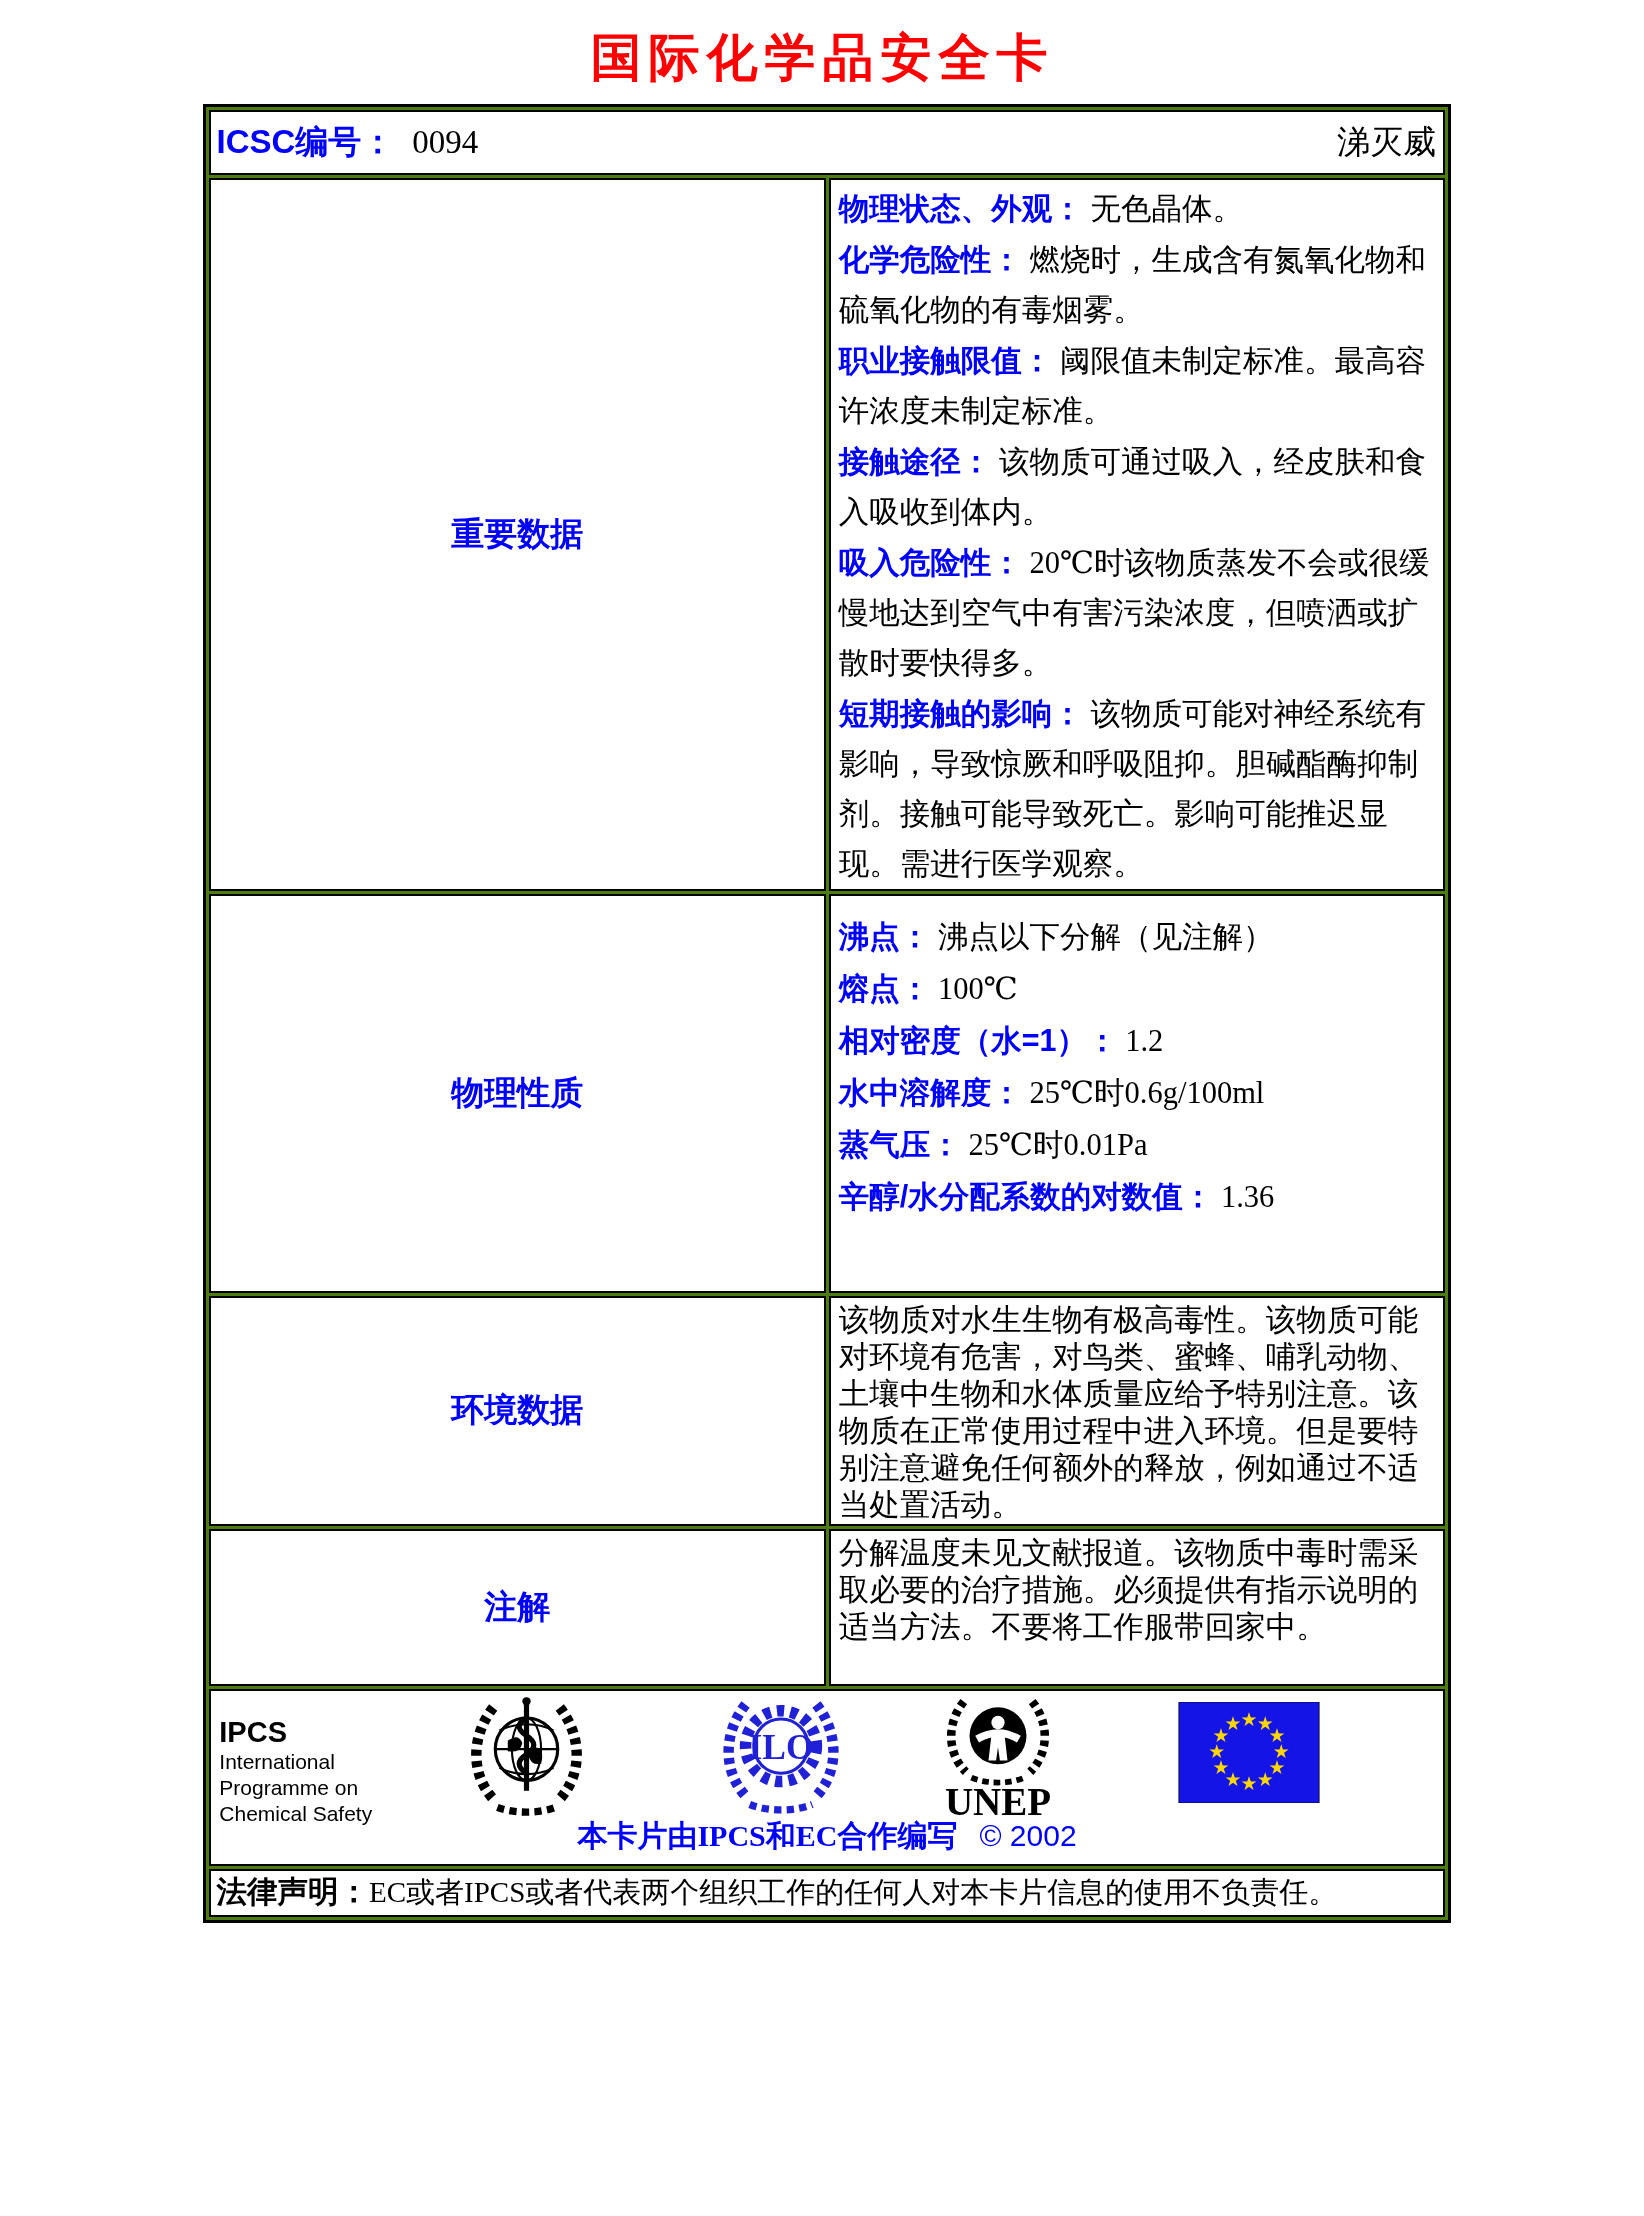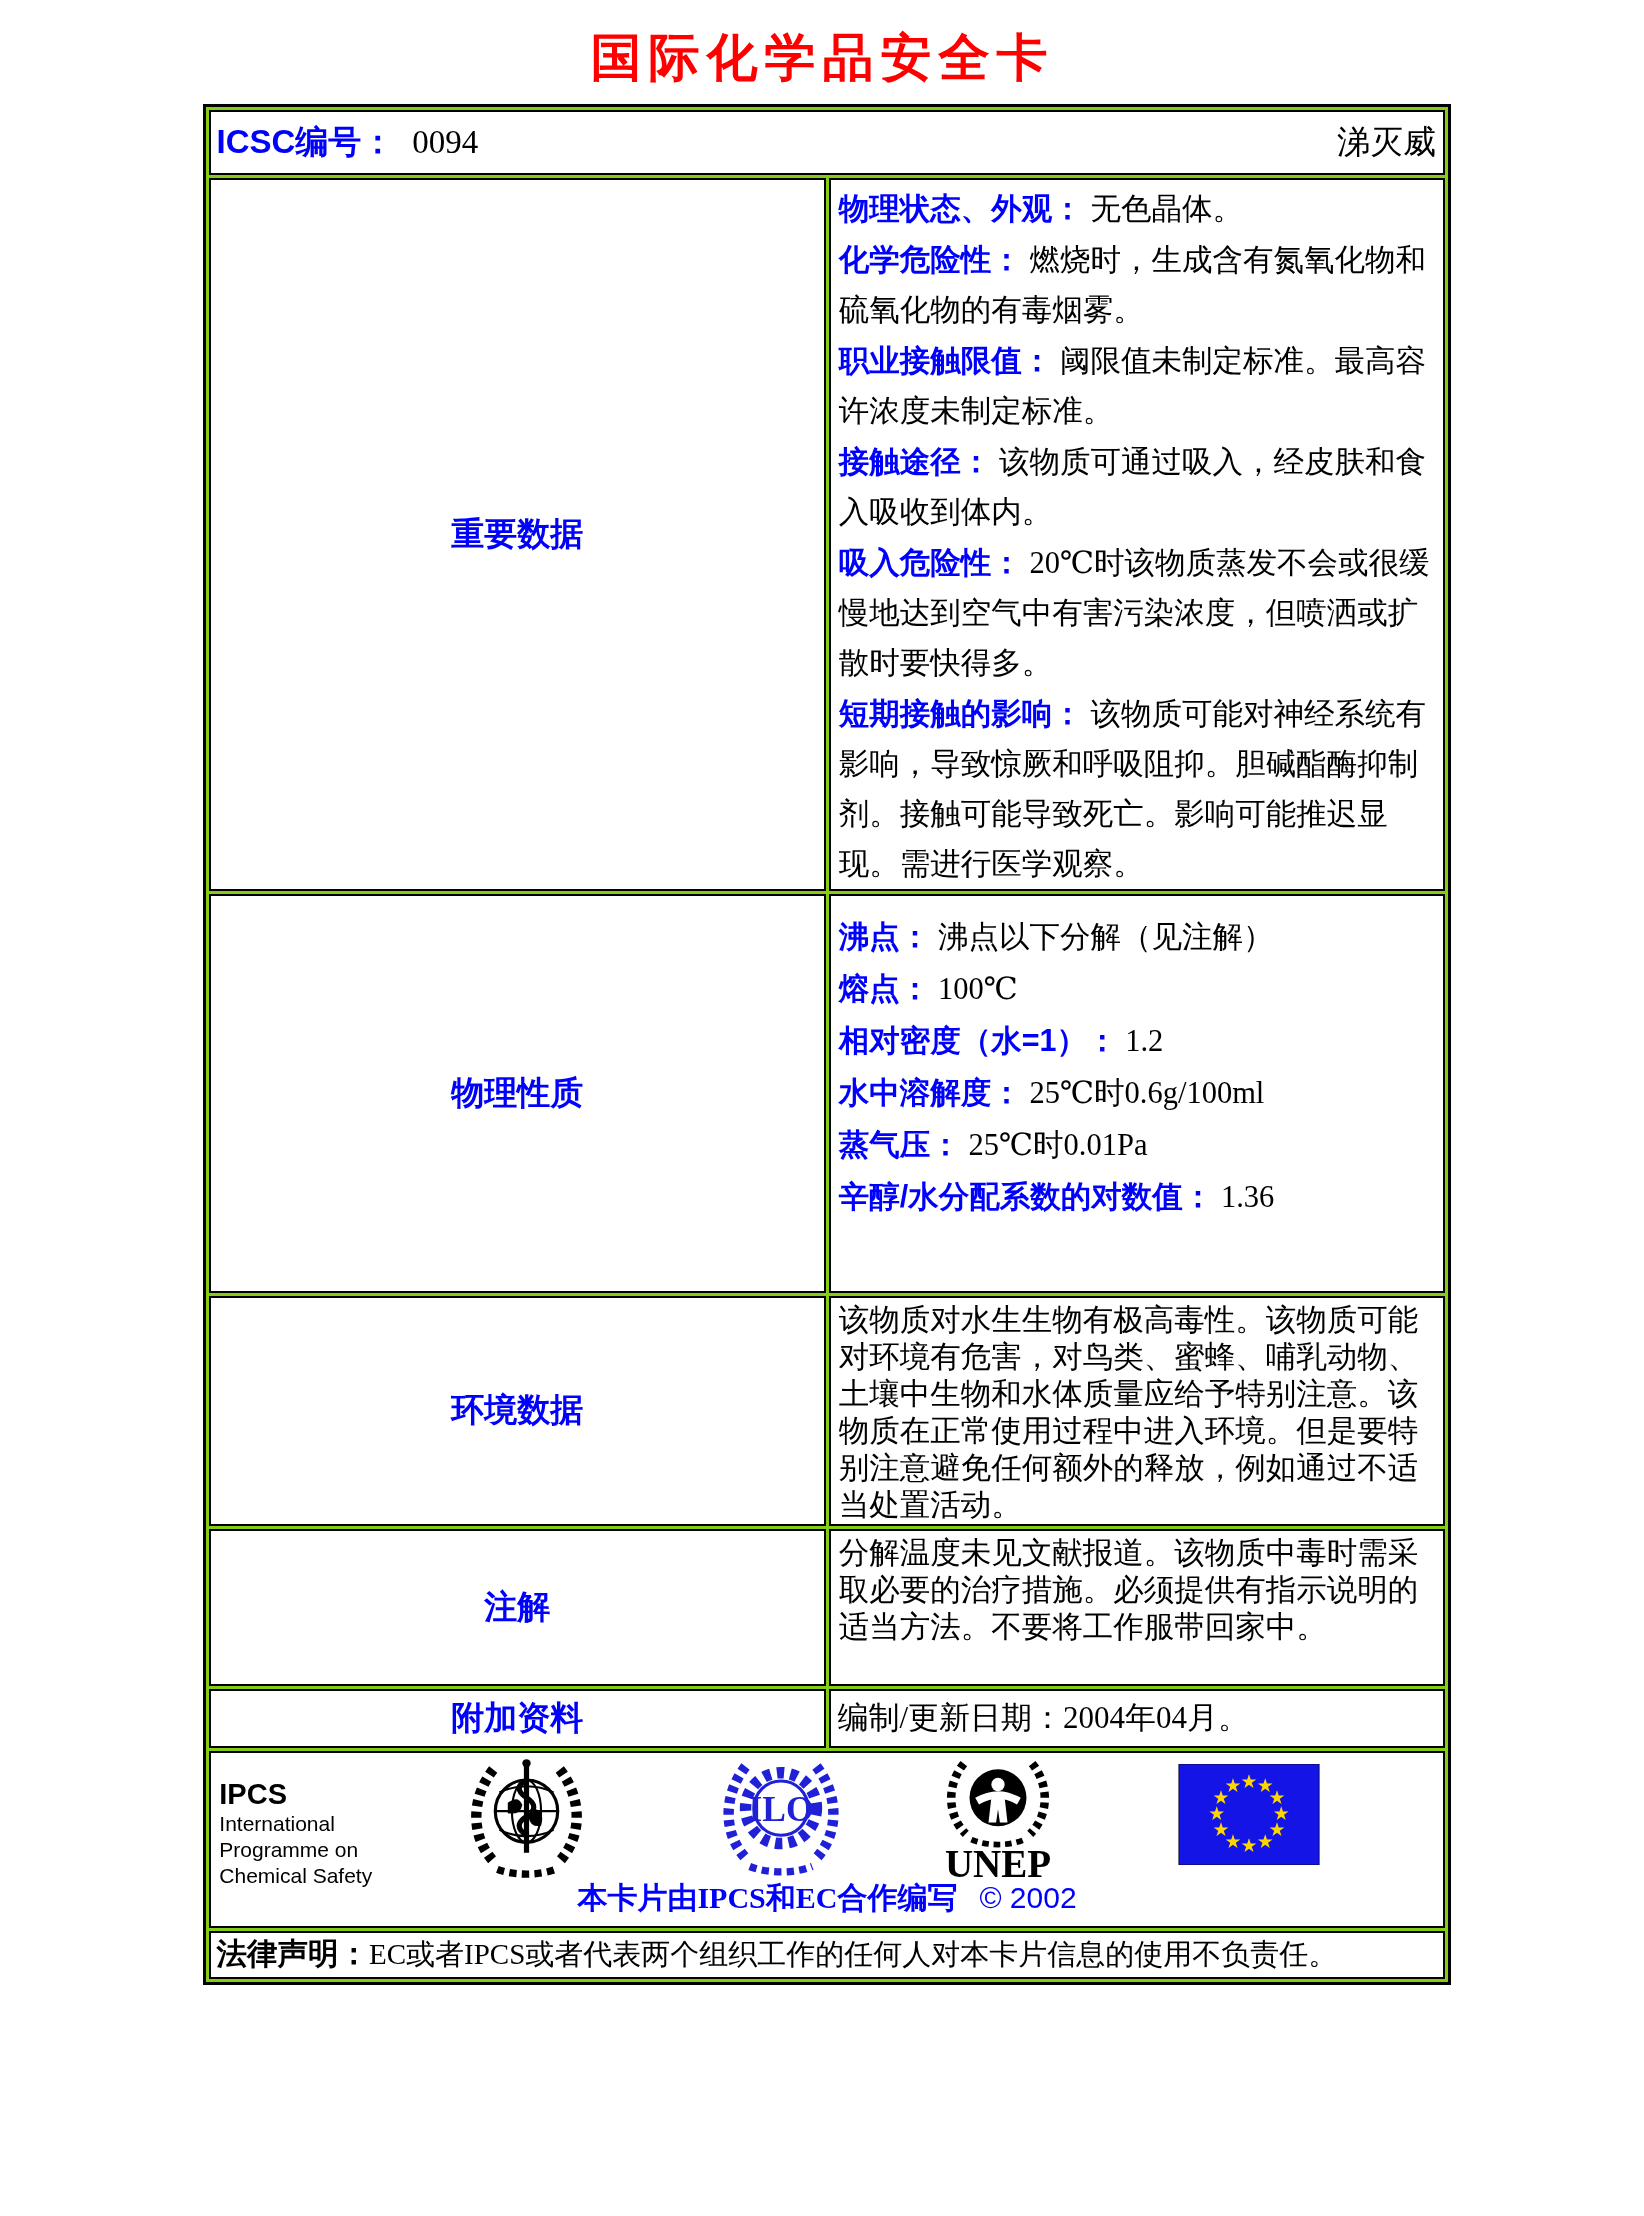--- a/index.html
+++ b/index.html
@@ -10,21 +10,21 @@
   }
   .page-title{
     margin-top:28px;text-align:center;
     font-family:"DejaVu Serif","Liberation Serif",serif;
     font-weight:bold;font-size:51px;letter-spacing:7px;line-height:58px;
   }
   table.card{
     margin-left:203px;margin-top:18px;
     width:1248px;table-layout:fixed;
     border-collapse:separate;border-spacing:3.5px;
-    border:3.5px solid #000;background:#84cc16;
+    border:3.5px solid #000;background:#4d7c0f;
   }
   td{border:2.1px solid #000;vertical-align:top;padding:0;background:#fff;}
   td.labelcell{
     width:165px;text-align:center;vertical-align:middle;
     font-family:"Liberation Sans","DejaVu Sans",sans-serif;
     font-weight:bold;font-size:33px;
   }
   .blue{color:#0000FF;}
   .keylbl{
     font-family:"Liberation Sans","DejaVu Sans",sans-serif;
@@ -133,28 +133,20 @@
 
   <tr>
     <td class="labelcell blue" style="height:153px">注解</td>
     <td>
       <div class="content tight">
         <p>分解温度未见文献报道。该物质中毒时需采取必要的治疗措施。必须提供有指示说明的适当方法。不要将工作服带回家中。</p>
       </div>
     </td>
   </tr>
 
-  <tr>
-    <td class="labelcell blue" style="height:55px">附加资料</td>
-    <td>
-      <div class="addl-flex">
-        <span>编制/更新日期：2004年04月。</span>
-      </div>
-    </td>
-  </tr>
 
   <tr>
     <td colspan="2" class="logos-cell">
       <div class="ipcs-block">
         <div class="ipcs-acronym">IPCS</div>
         <div class="ipcs-line">International</div>
         <div class="ipcs-line">Programme on</div>
         <div class="ipcs-line">Chemical Safety</div>
       </div>
 

